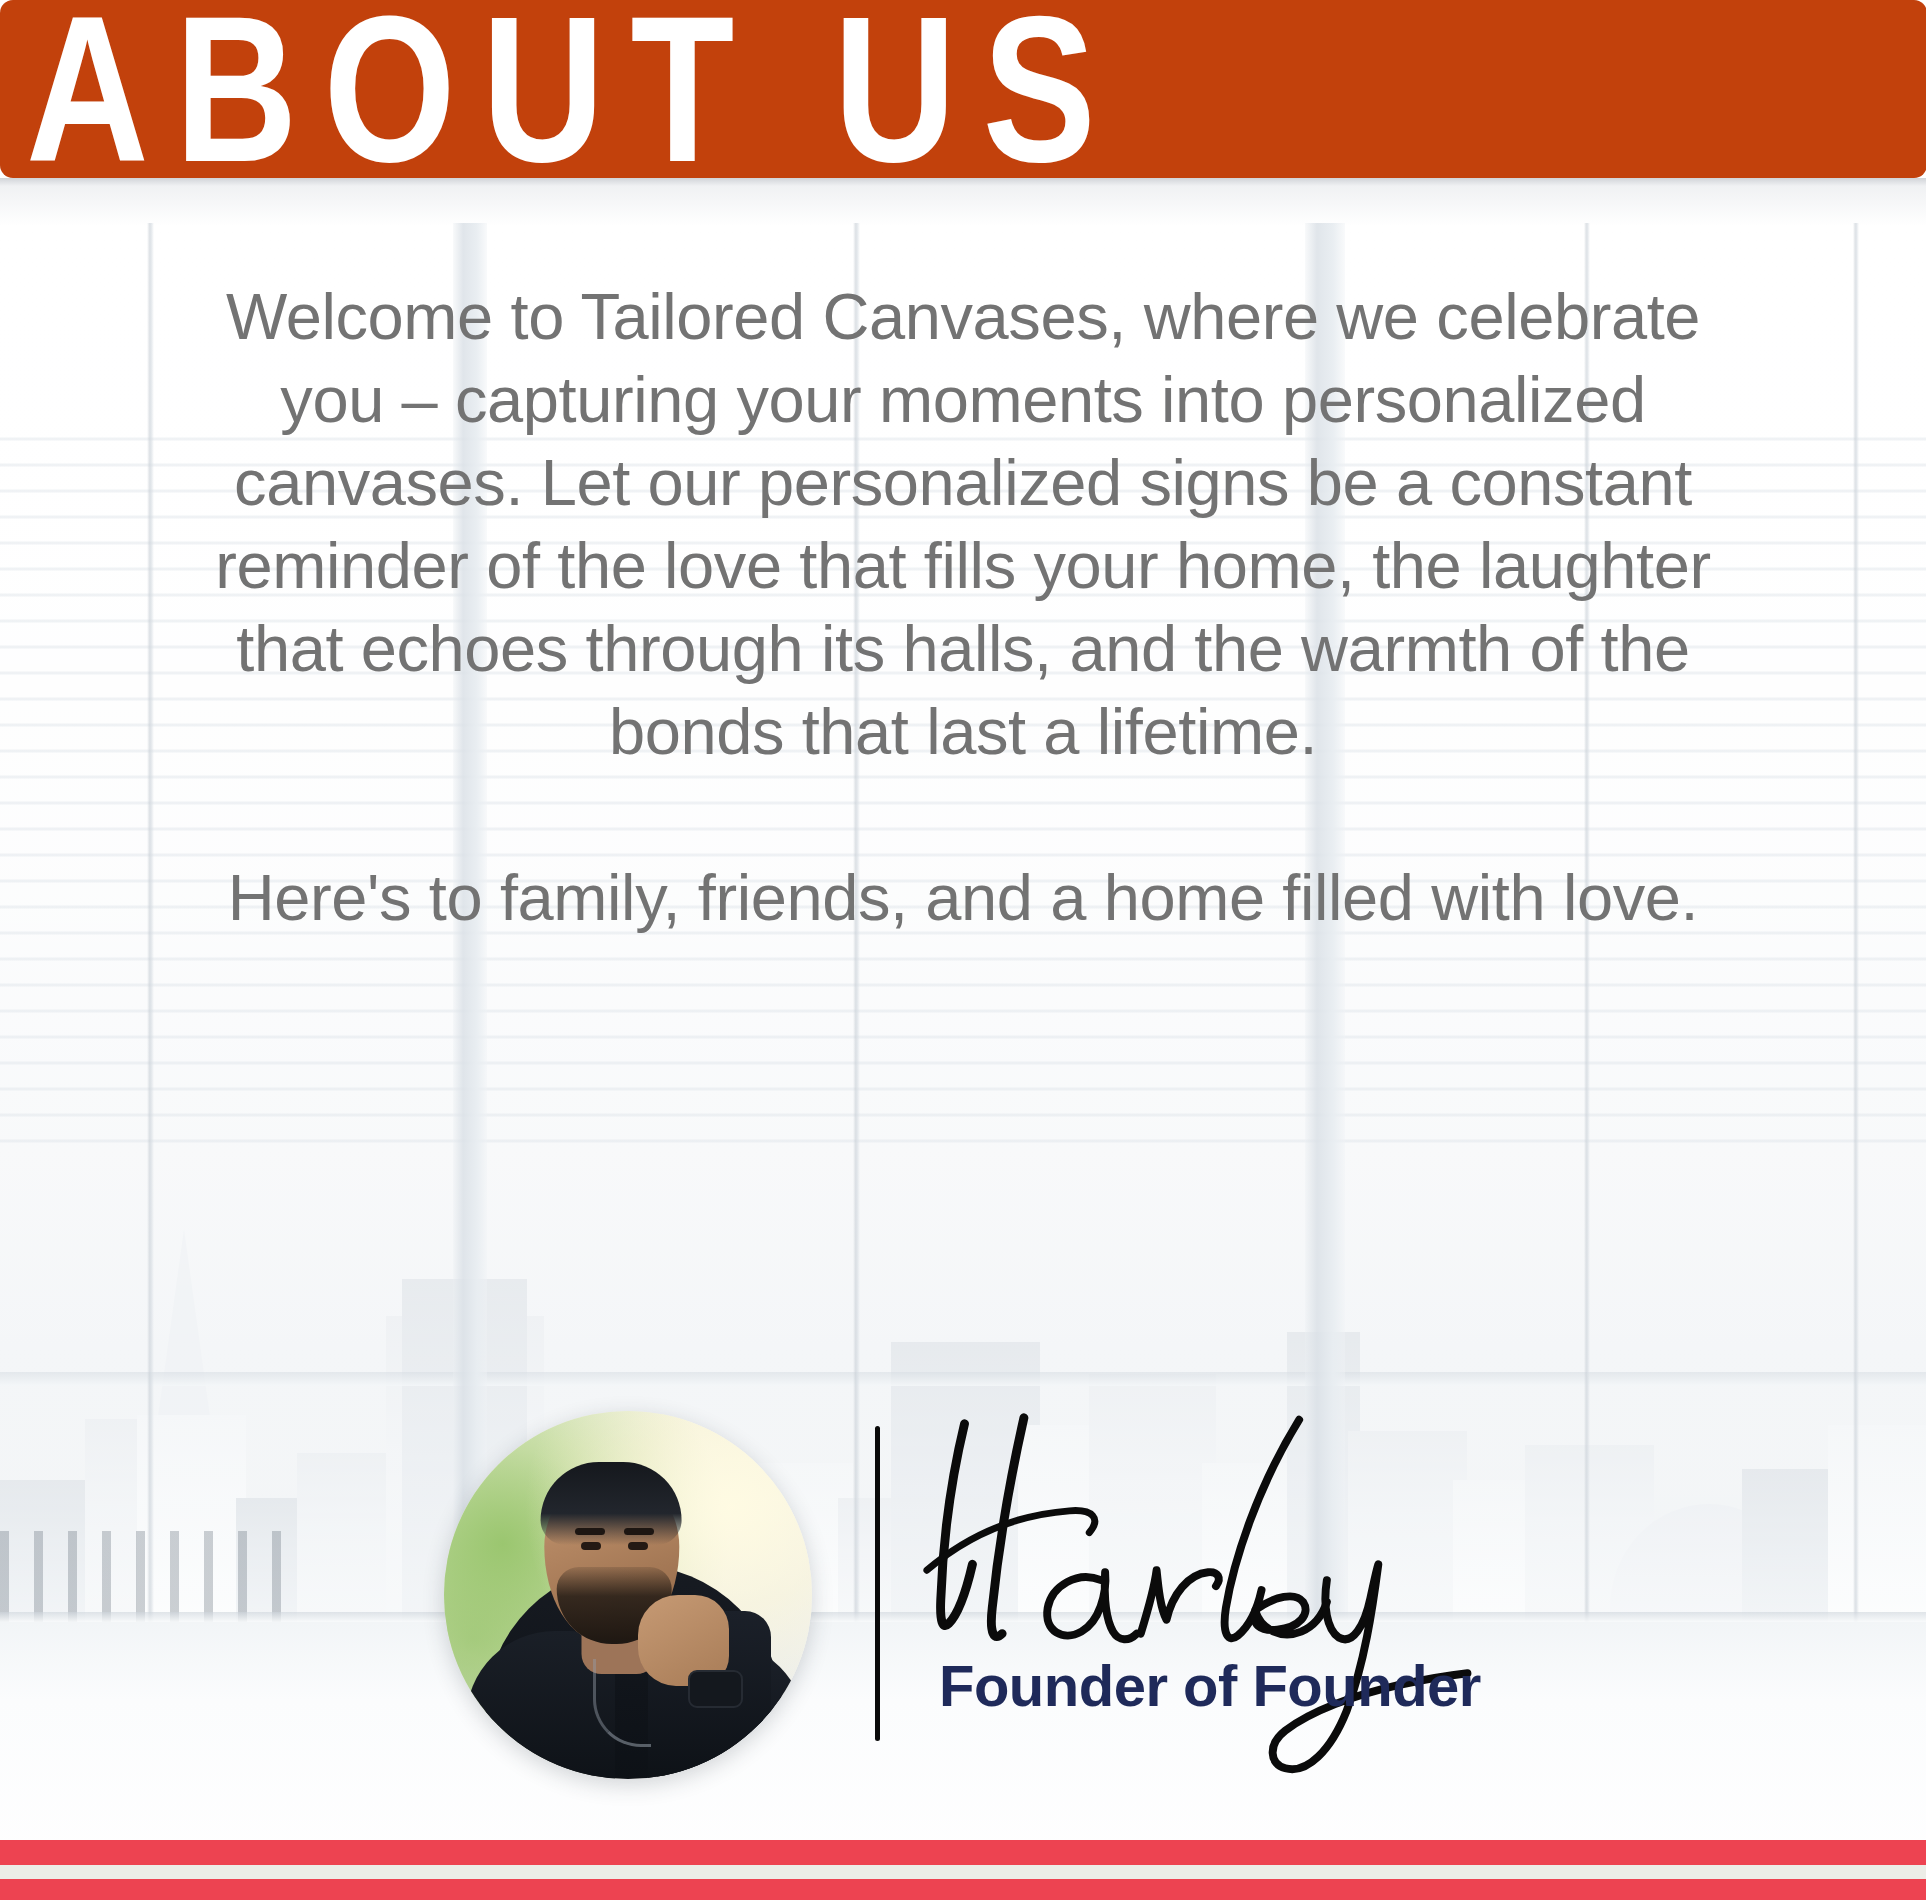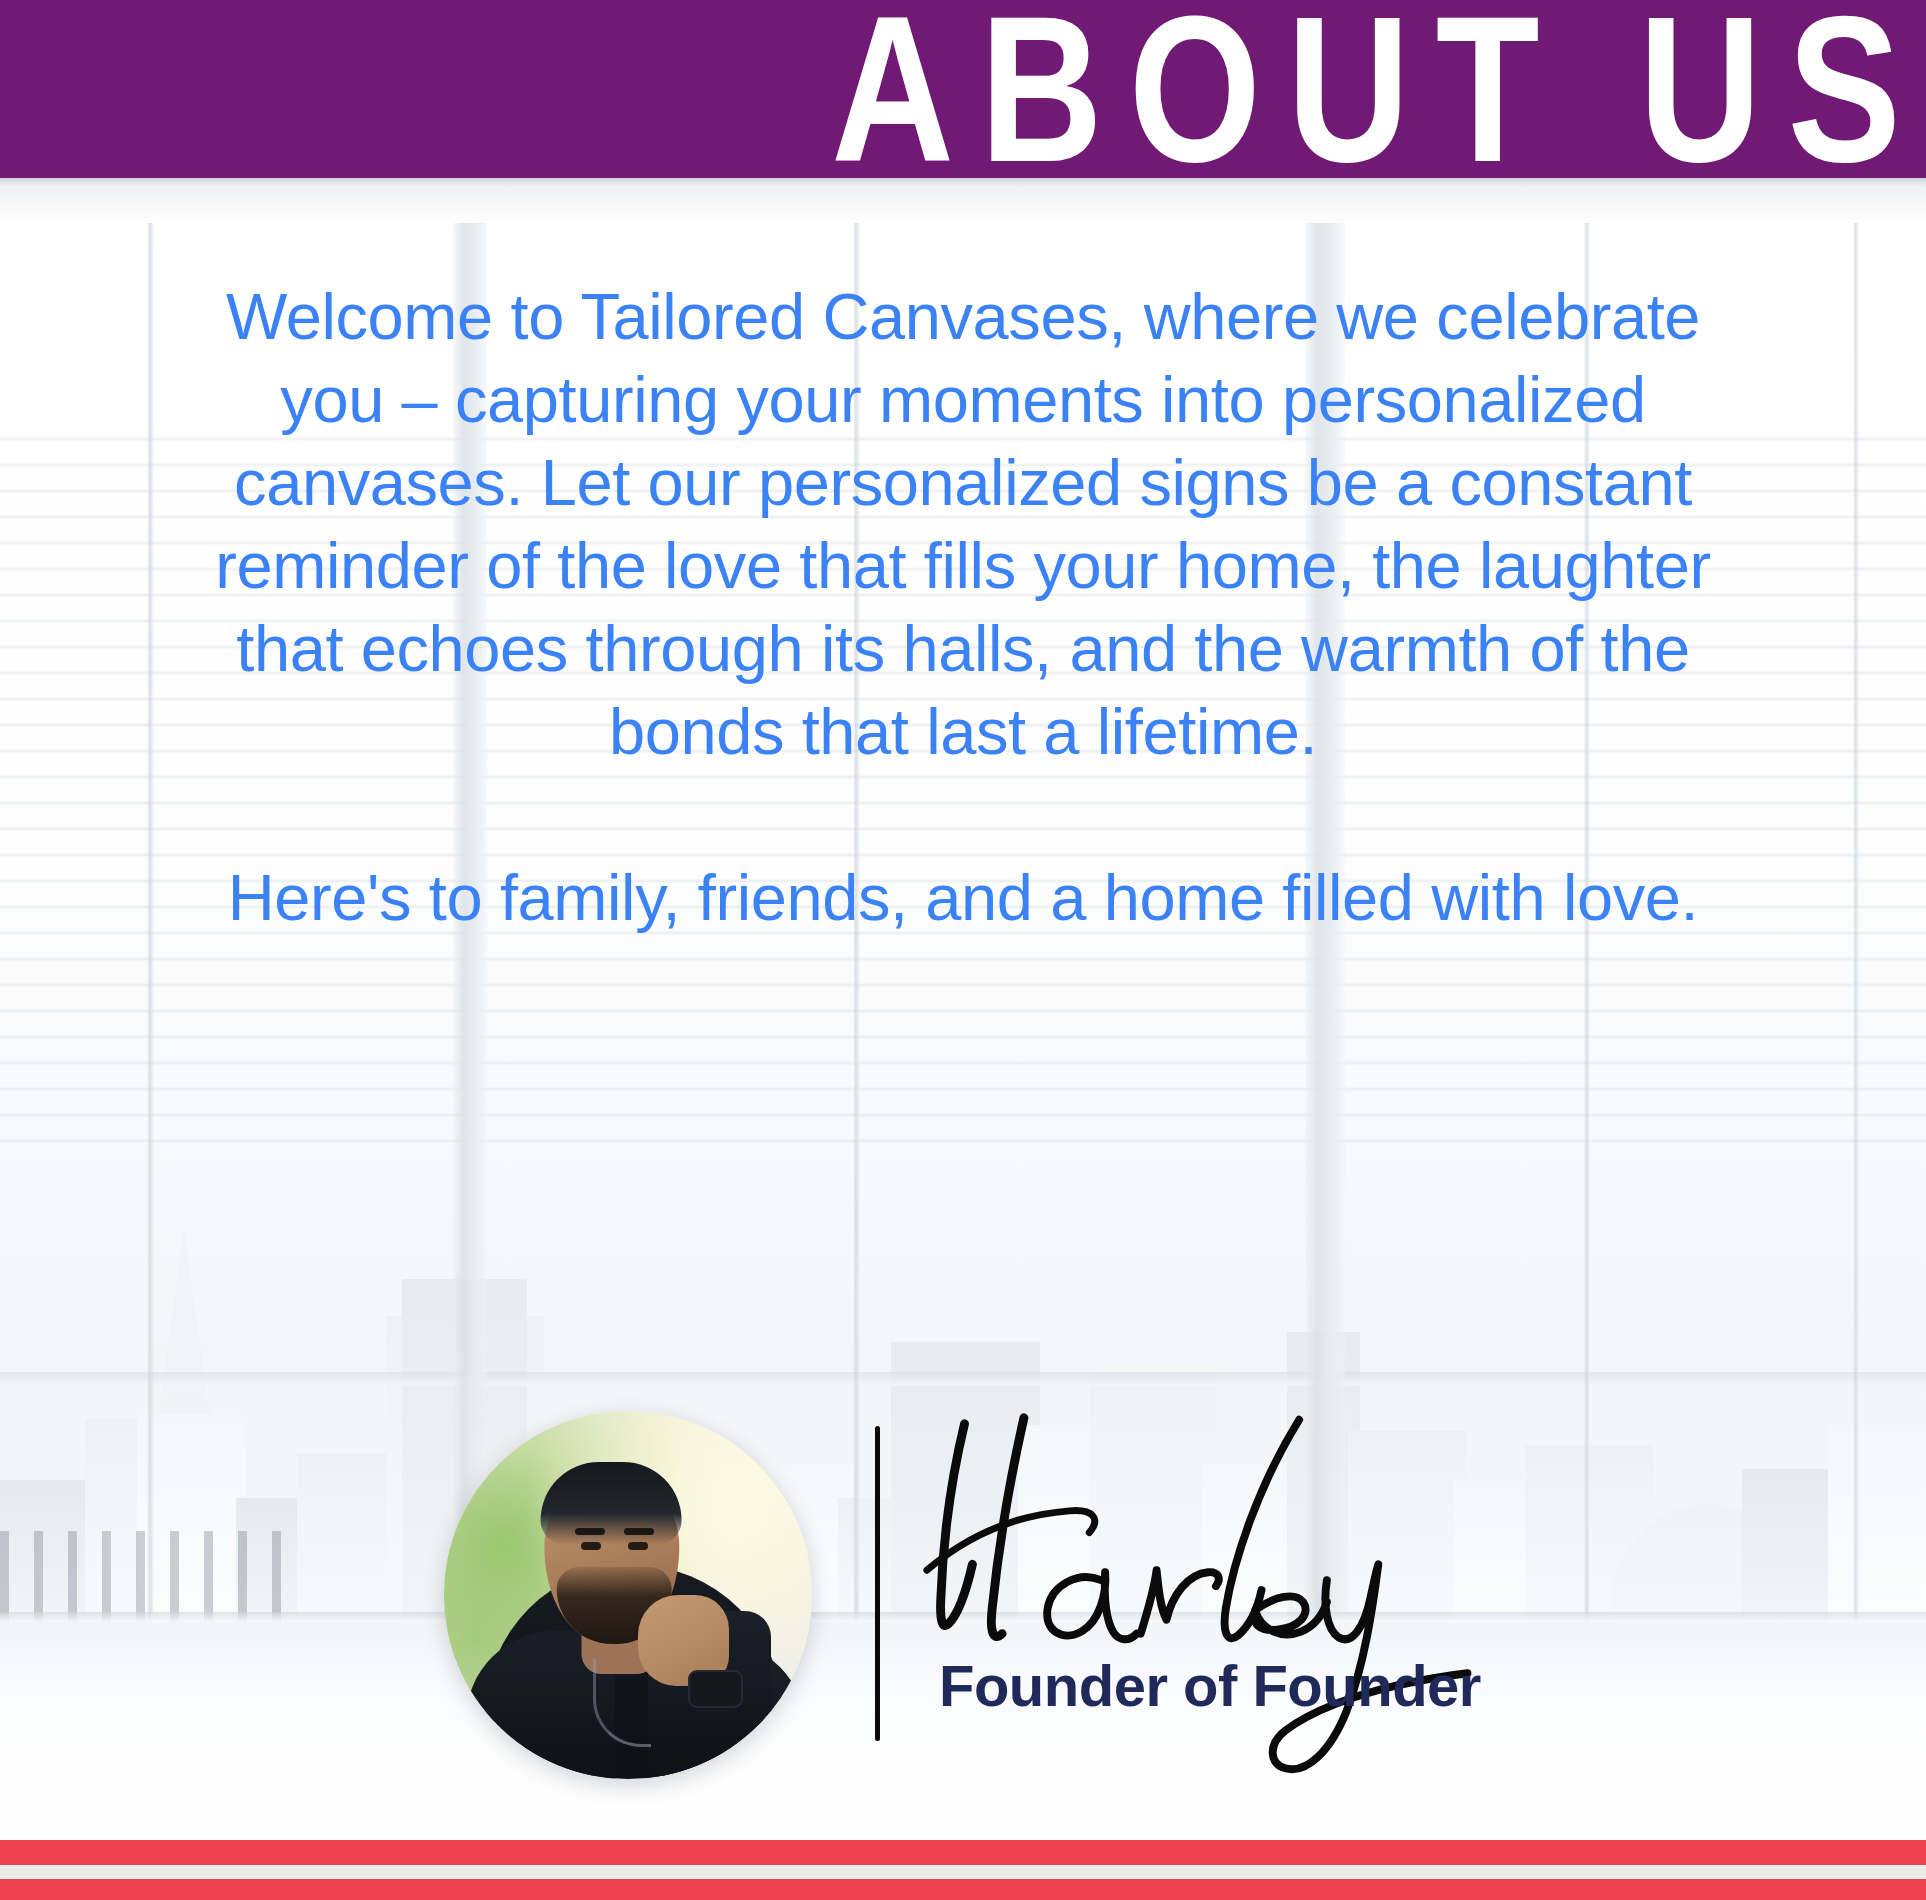--- a/index.html
+++ b/index.html
@@ -165,24 +165,25 @@
       rgba(255,255,255,0) 34px);
     opacity: .55;
   }
 
   
   .banner {
     position: absolute;
     left: 0; top: 0;
     width: 100%;
     height: 178px;
-    background: #701a75;
+    background: #c2410c;
     display: flex;
     align-items: center;
-    justify-content: flex-end;
+    justify-content: flex-start;
+    border-radius: 13px;
   }
   .banner-title {
     color: #ffffff;
     font-family: "Liberation Sans", sans-serif;
     font-weight: 700;
     font-size: 170px;
     line-height: 1;
     letter-spacing: 26px;
     text-indent: 26px;
     transform: scaleY(1.22);
@@ -199,21 +200,21 @@
       rgba(255,255,255,0) 100%);
   }
 
   
   .copy {
     position: absolute;
     left: 193px;
     top: 275px;
     width: 1540px;
     text-align: center;
-    color: #3b82f6;
+    color: #737373;
     font-family: "Liberation Sans", sans-serif;
     font-weight: 400;
     font-size: 65px;
     line-height: 83px;
     letter-spacing: -0.4px;
   }
   .copy p { margin: 0; }
   .copy .gap { height: 83px; }
 
   

